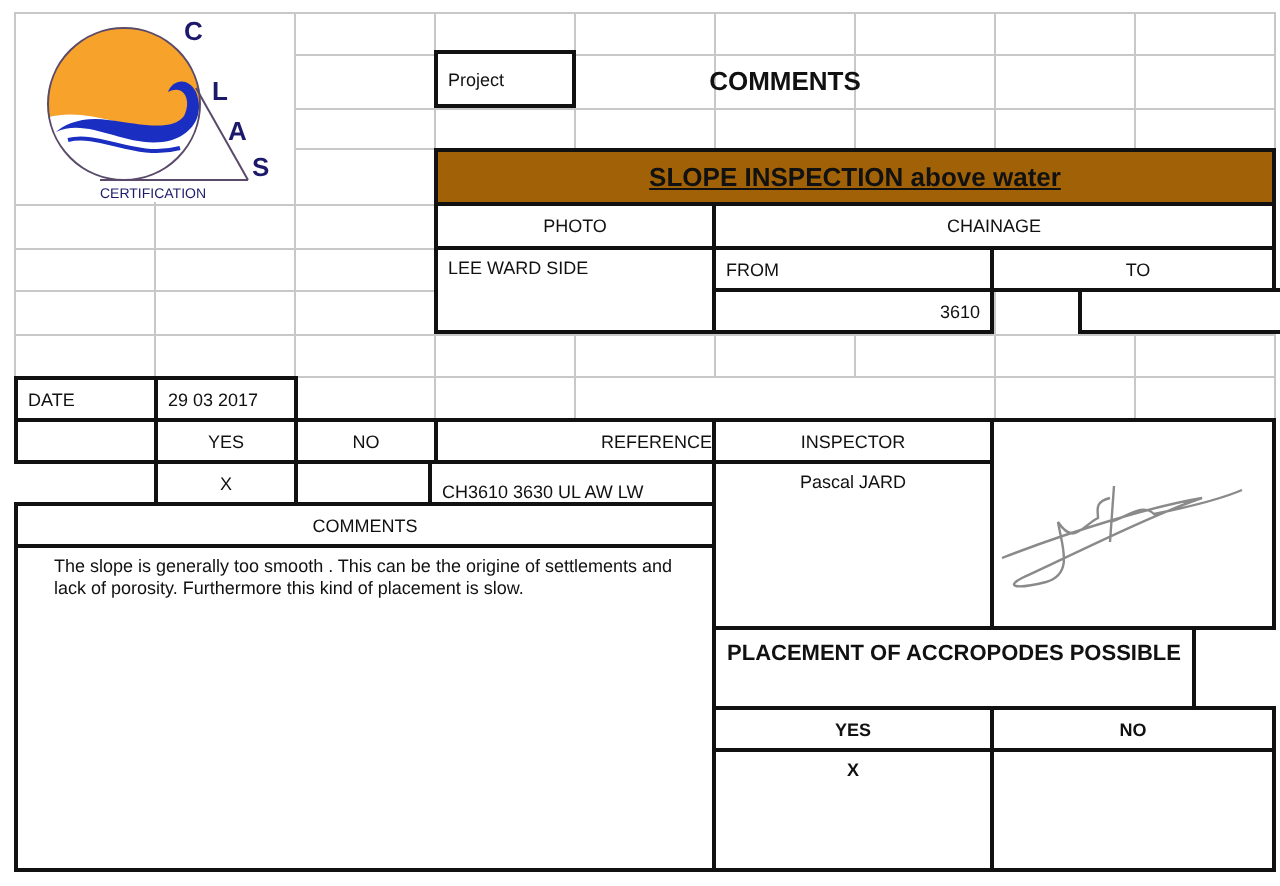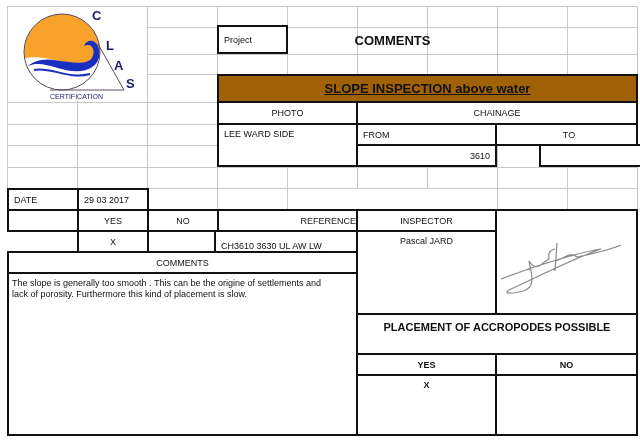--- a/index.html
+++ b/index.html
@@ -141,26 +141,26 @@
   </div>
 <div class="box b" style="left:495px;top:209px;width:143px;height:106px;">
   <svg width="139" height="102" viewBox="0 0 139 102">
     <path d="M4,68 C40,54 80,42 104,38 C80,46 40,66 14,78 C6,82 10,84 26,80 C40,76 34,62 32,50 C40,62 44,52 52,48 C52,44 50,40 58,38 M60,32 L58,60 M58,50 C66,48 74,40 80,46 C90,44 110,40 124,34" fill="none" stroke="#8a8a8a" stroke-width="1.2"></path>
   </svg>
 </div>
 
 <div class="box b c m" style="left:7px;top:251px;width:351px;height:23px;">
     <span>COMMENTS</span>
   </div>
-<div class="box b" style="left:7px;top:272px;width:351px;height:164px;flex-direction:column;padding:4px 3px;line-height:11px;">
+<div class="box b" style="left:7px;top:272px;width:351px;height:164px;flex-direction:column;padding:4px 18px;line-height:11px;">
   <div>The slope is generally too smooth . This can be the origine of settlements and</div>
   <div>lack of porosity. Furthermore this kind of placement is slow.</div>
 </div>
 
-<div class="box b c t bold" style="left:356px;top:313px;width:282px;height:42px;font-size:11px;padding-top:6px;">
+<div class="box b c t bold" style="left:356px;top:313px;width:242px;height:42px;font-size:11px;padding-top:6px;">
     <span>PLACEMENT OF ACCROPODES POSSIBLE</span>
   </div>
 <div class="box b c m bold" style="left:356px;top:353px;width:141px;height:23px;">
     <span>YES</span>
   </div>
 <div class="box b c m bold" style="left:495px;top:353px;width:143px;height:23px;">
     <span>NO</span>
   </div>
 <div class="box b c t bold" style="left:356px;top:374px;width:141px;height:62px;">
     <span>X</span>

